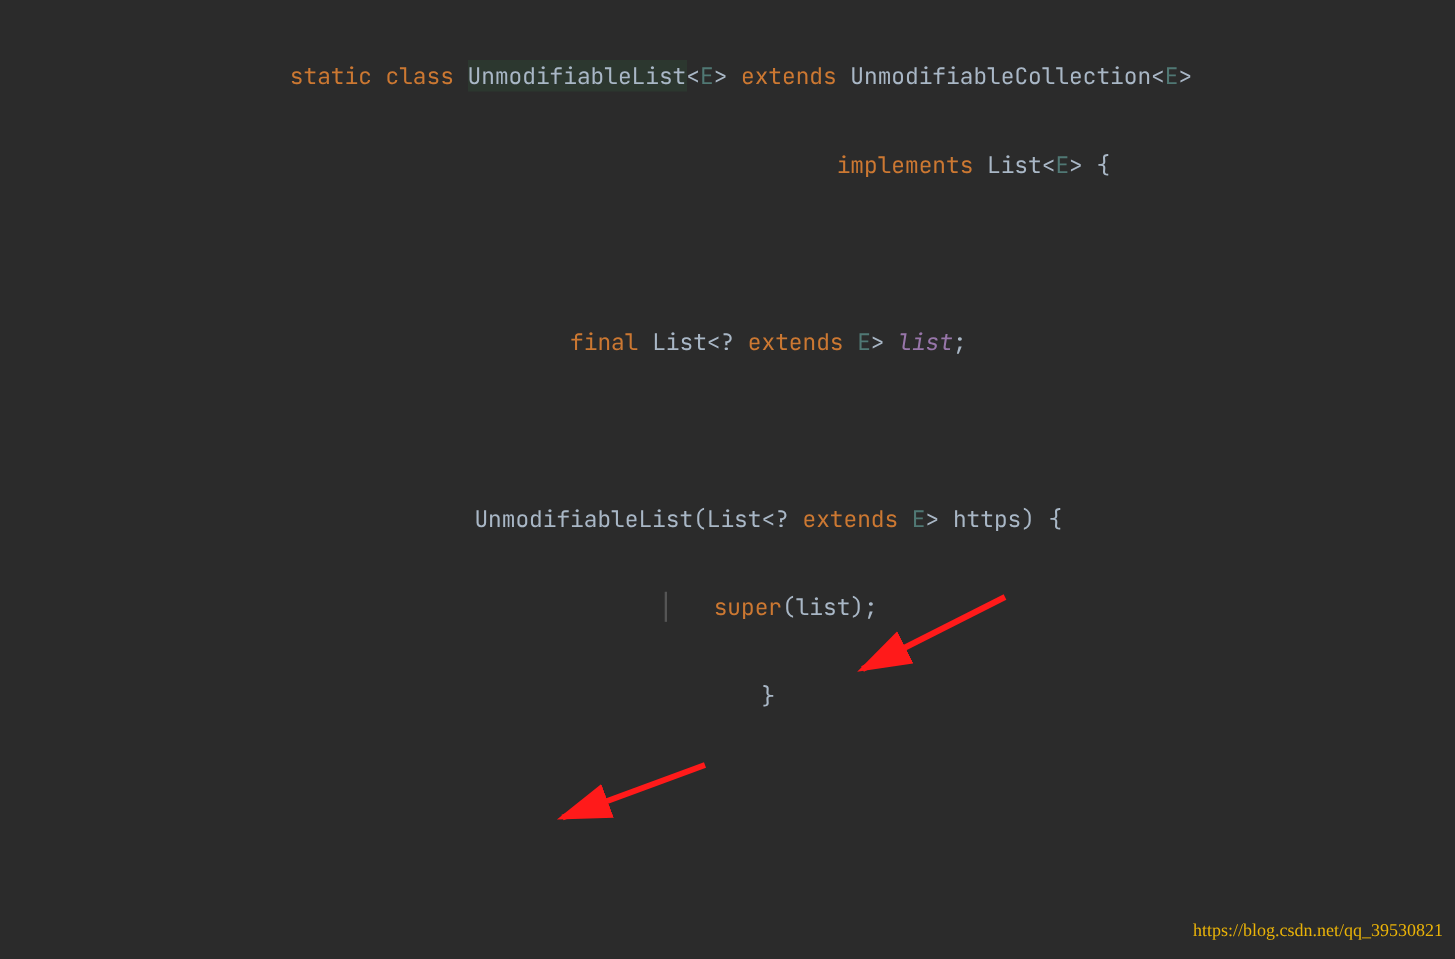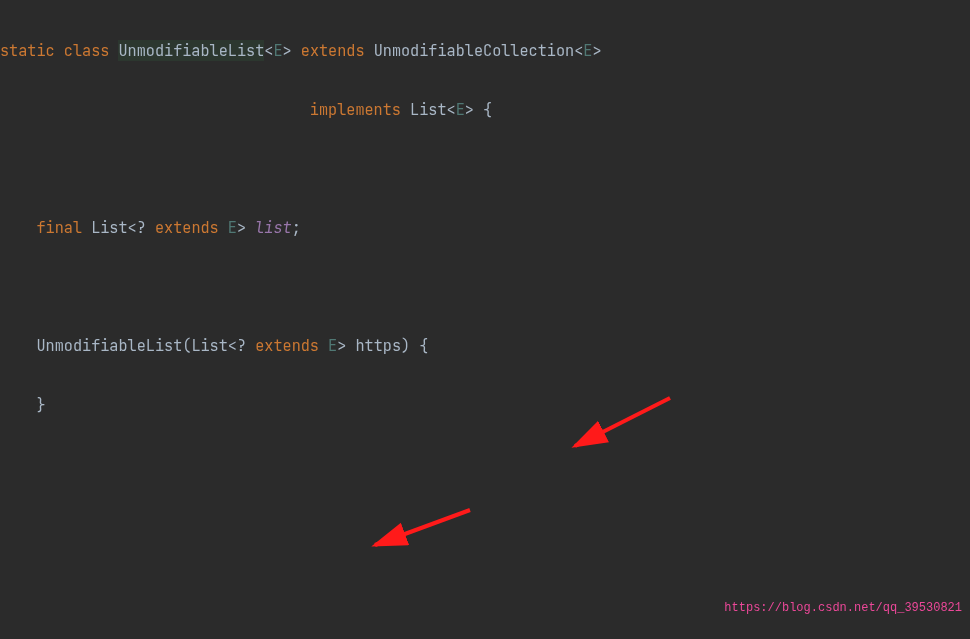--- a/index.html
+++ b/index.html
@@ -12,49 +12,50 @@
     width: 970px;
     height: 639px;
     overflow: hidden;
     position: relative;
     line-height: 29.5px;
   }
   .code {
     white-space: pre;
     padding: 6px 0 0 0;
   }
-  .line { display:block; position:relative; }
+  .line { display:block; padding-left:18px; position:relative;text-align:center; }
   .kw { color:#cc7832; }
   .cls { color:#a9b7c6; }
   .gen { color:#507874; }
   .field { color:#9876aa; font-style:italic; }
   .num { color:#6897bb; }
   .punc { color:#a9b7c6; }
   .brace { color:#a9b7c6; }
   .guide { color:#555; }
   .hlname { background:#32593d44; color:#a9b7c6; }
   .watermark {
     position:absolute;
-    bottom:16px; right:8px;
-    font-family: Liberation Mono, monospace;
+    bottom:4px; right:8px;
+    font-family: Liberation Serif, serif;
     font-size:12px;
-    color:#ec4899;
+    color:#eab308;
   }
   svg.arrow { position:absolute; pointer-events:none; }
 </style>
 </head>
 <body>
 
 <div class="code">
 <span class="line"><span class="kw">static class </span><span class="hlname">UnmodifiableList</span><span class="punc">&lt;</span><span class="gen">E</span><span class="punc">&gt; </span><span class="kw">extends </span><span class="cls">UnmodifiableCollection</span><span class="punc">&lt;</span><span class="gen">E</span><span class="punc">&gt;</span></span>
 <span class="line">                                  <span class="kw">implements </span><span class="cls">List</span><span class="punc">&lt;</span><span class="gen">E</span><span class="brace">&gt; {</span></span>
 <span class="line"> </span>
 <span class="line">    <span class="kw">final </span><span class="cls">List</span><span class="punc">&lt;? </span><span class="kw">extends </span><span class="gen">E</span><span class="punc">&gt; </span><span class="field">list</span><span class="punc">;</span></span>
 <span class="line"> </span>
 <span class="line">    <span class="cls">UnmodifiableList</span><span class="punc">(List</span><span class="punc">&lt;? </span><span class="kw">extends </span><span class="gen">E</span><span class="punc">&gt; </span><span>https) {</span></span>
+<span class="line">    <span class="guide">│   </span><span class="kw">super</span><span>(list);</span></span>
 <span class="line">    <span class="brace">}</span></span>
 <span class="line"> </span>
 
 
 
 
 
 
 
 

